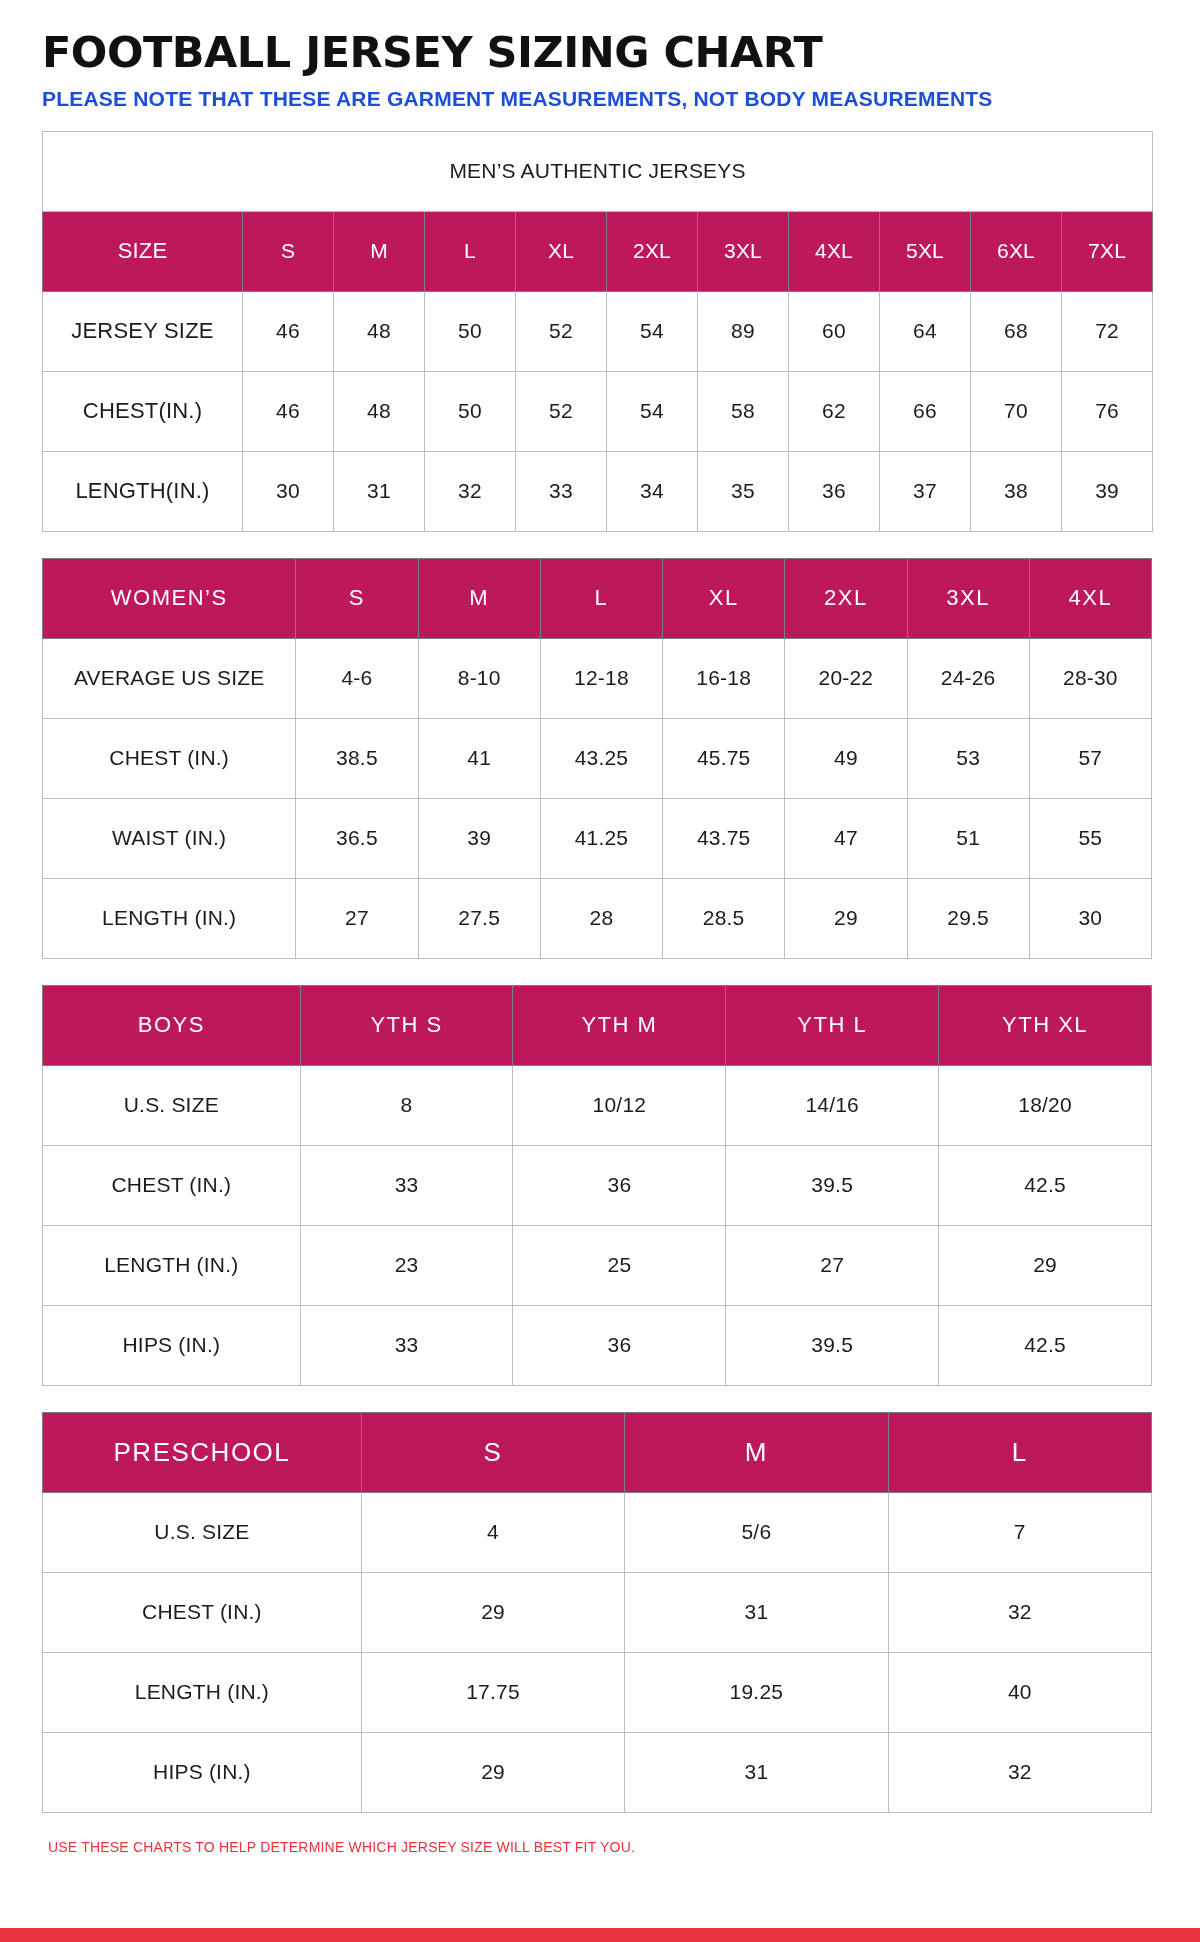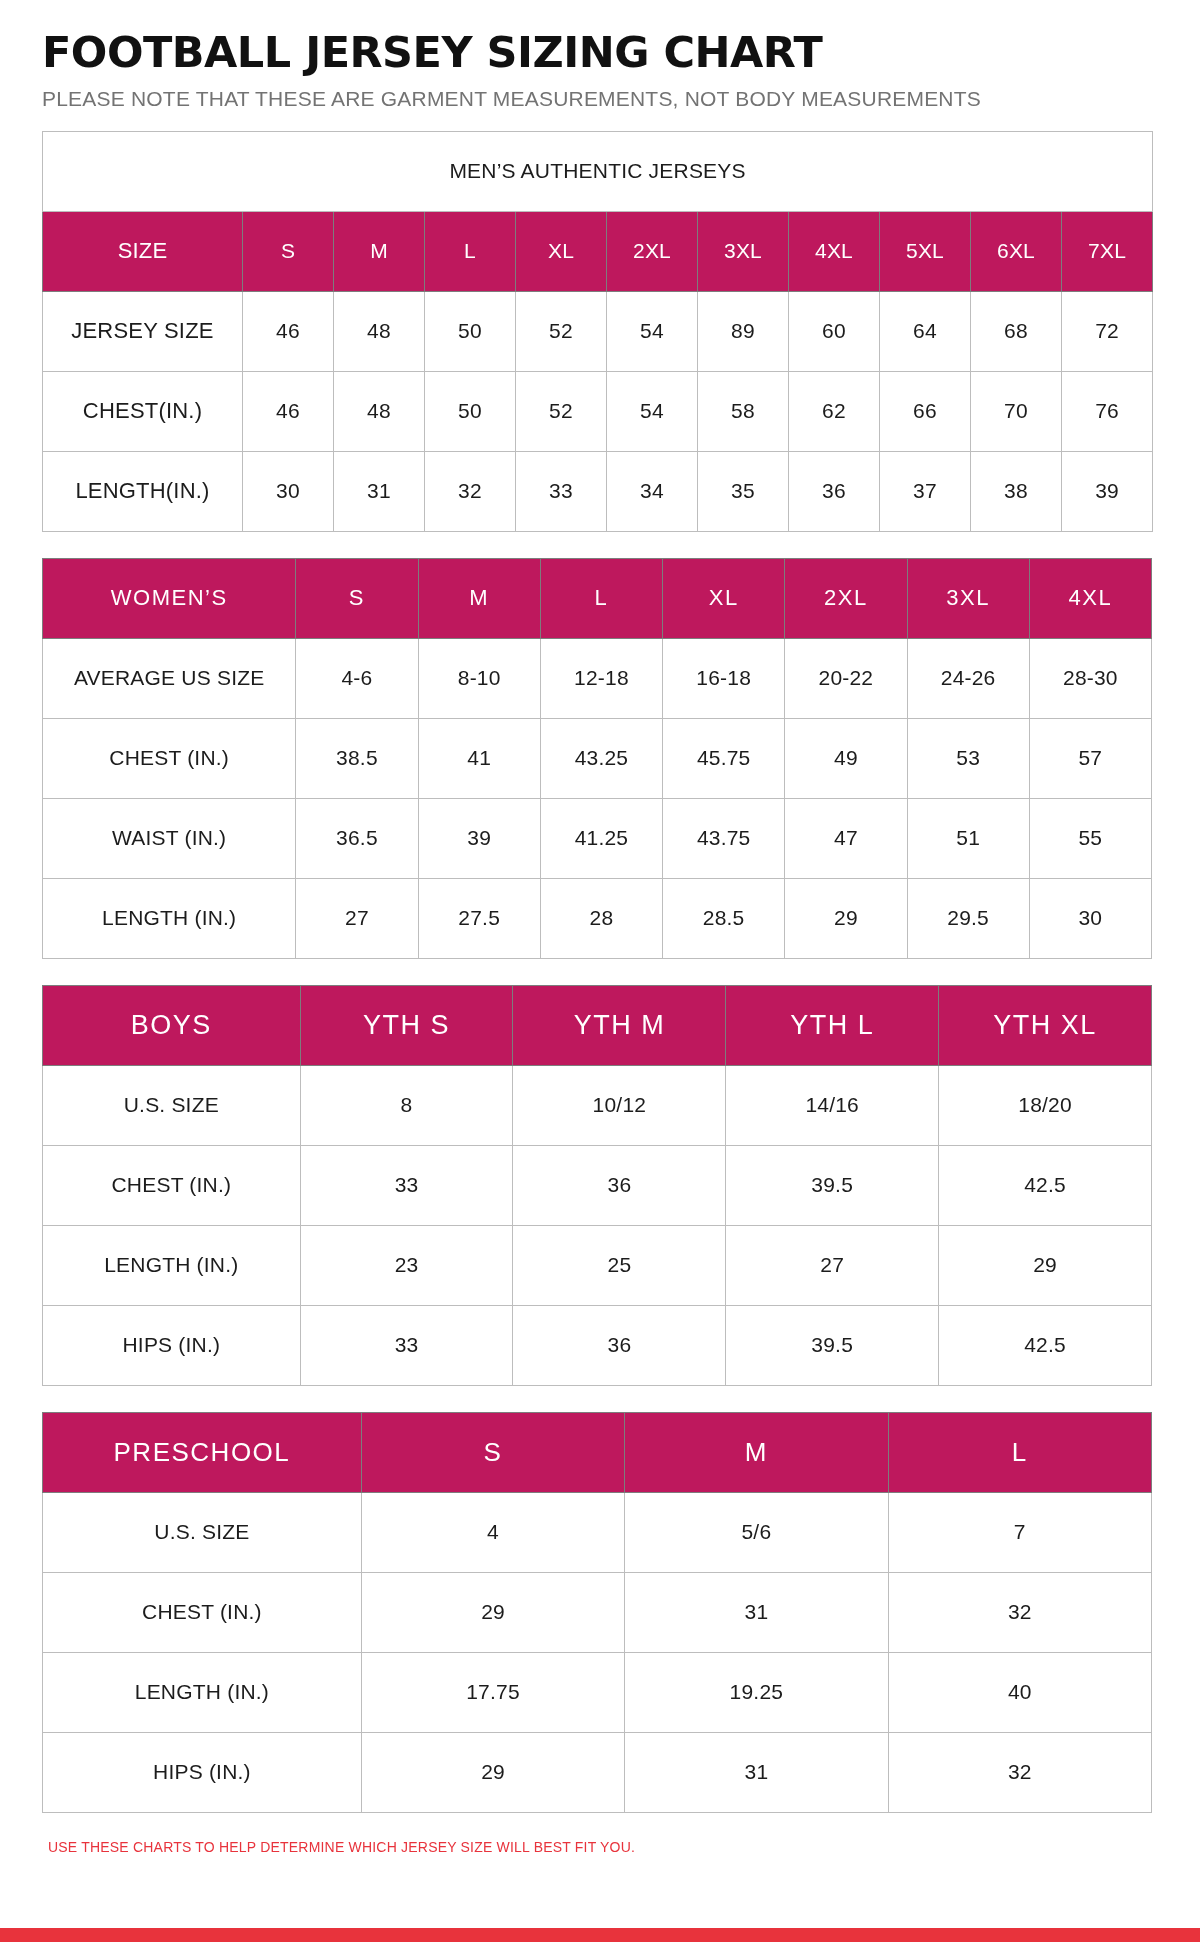--- a/index.html
+++ b/index.html
@@ -22,26 +22,27 @@
   .title {
     font-family: "DejaVu Sans", sans-serif;
     font-weight: bold;
     font-size: 43px;
     letter-spacing: -0.5px;
     color: #111111;
     margin: 8px 0 10px 0;
     line-height: 1.05;
   }
   .subtitle {
-    color: #737373;
+    color: #1d4ed8;
     font-size: 21px;
     line-height: 1.32;
     margin: 0 0 18px 0;
     max-width: 1090px;
     letter-spacing: 0.2px;
+    font-weight: bold;
   }
   table.chart {
     border-collapse: collapse;
     width: 1110px;
     margin-bottom: 26px;
     table-layout: fixed;
   }
   table.chart td, table.chart th {
     border: 1px solid #bdbdbd;
     text-align: center;
@@ -75,21 +76,21 @@
     font-size: 30px;
     letter-spacing: 2px;
     height: 84px;
     border-color: #7d7d7d;
   }
   .mens td, .mens th { height: 82px; font-size: 22px; margin-left: 28px; }
   .mens td.rowlabel { font-size: 22px; }
   .womens td { height: 78px; }
   .womens tr.head td { letter-spacing: 1.5px; font-size: 22px; }
   .boys td { height: 78px; }
-  .boys tr.head td { letter-spacing: 1.5px; font-size: 27px; }
+  .boys tr.head td { letter-spacing: 1.5px; font-size: 22px; }
   .pre td { height: 78px; }
   .pre tr.head td { letter-spacing: 1.5px; font-size: 26px; }
   .two-line { line-height: 1.15; }
   .footer-note {
     color: #e8333c;
     font-size: 14px;
     letter-spacing: 0.2px;
     margin: 6px 0 18px 6px;
   }
   .bottom-bar {

